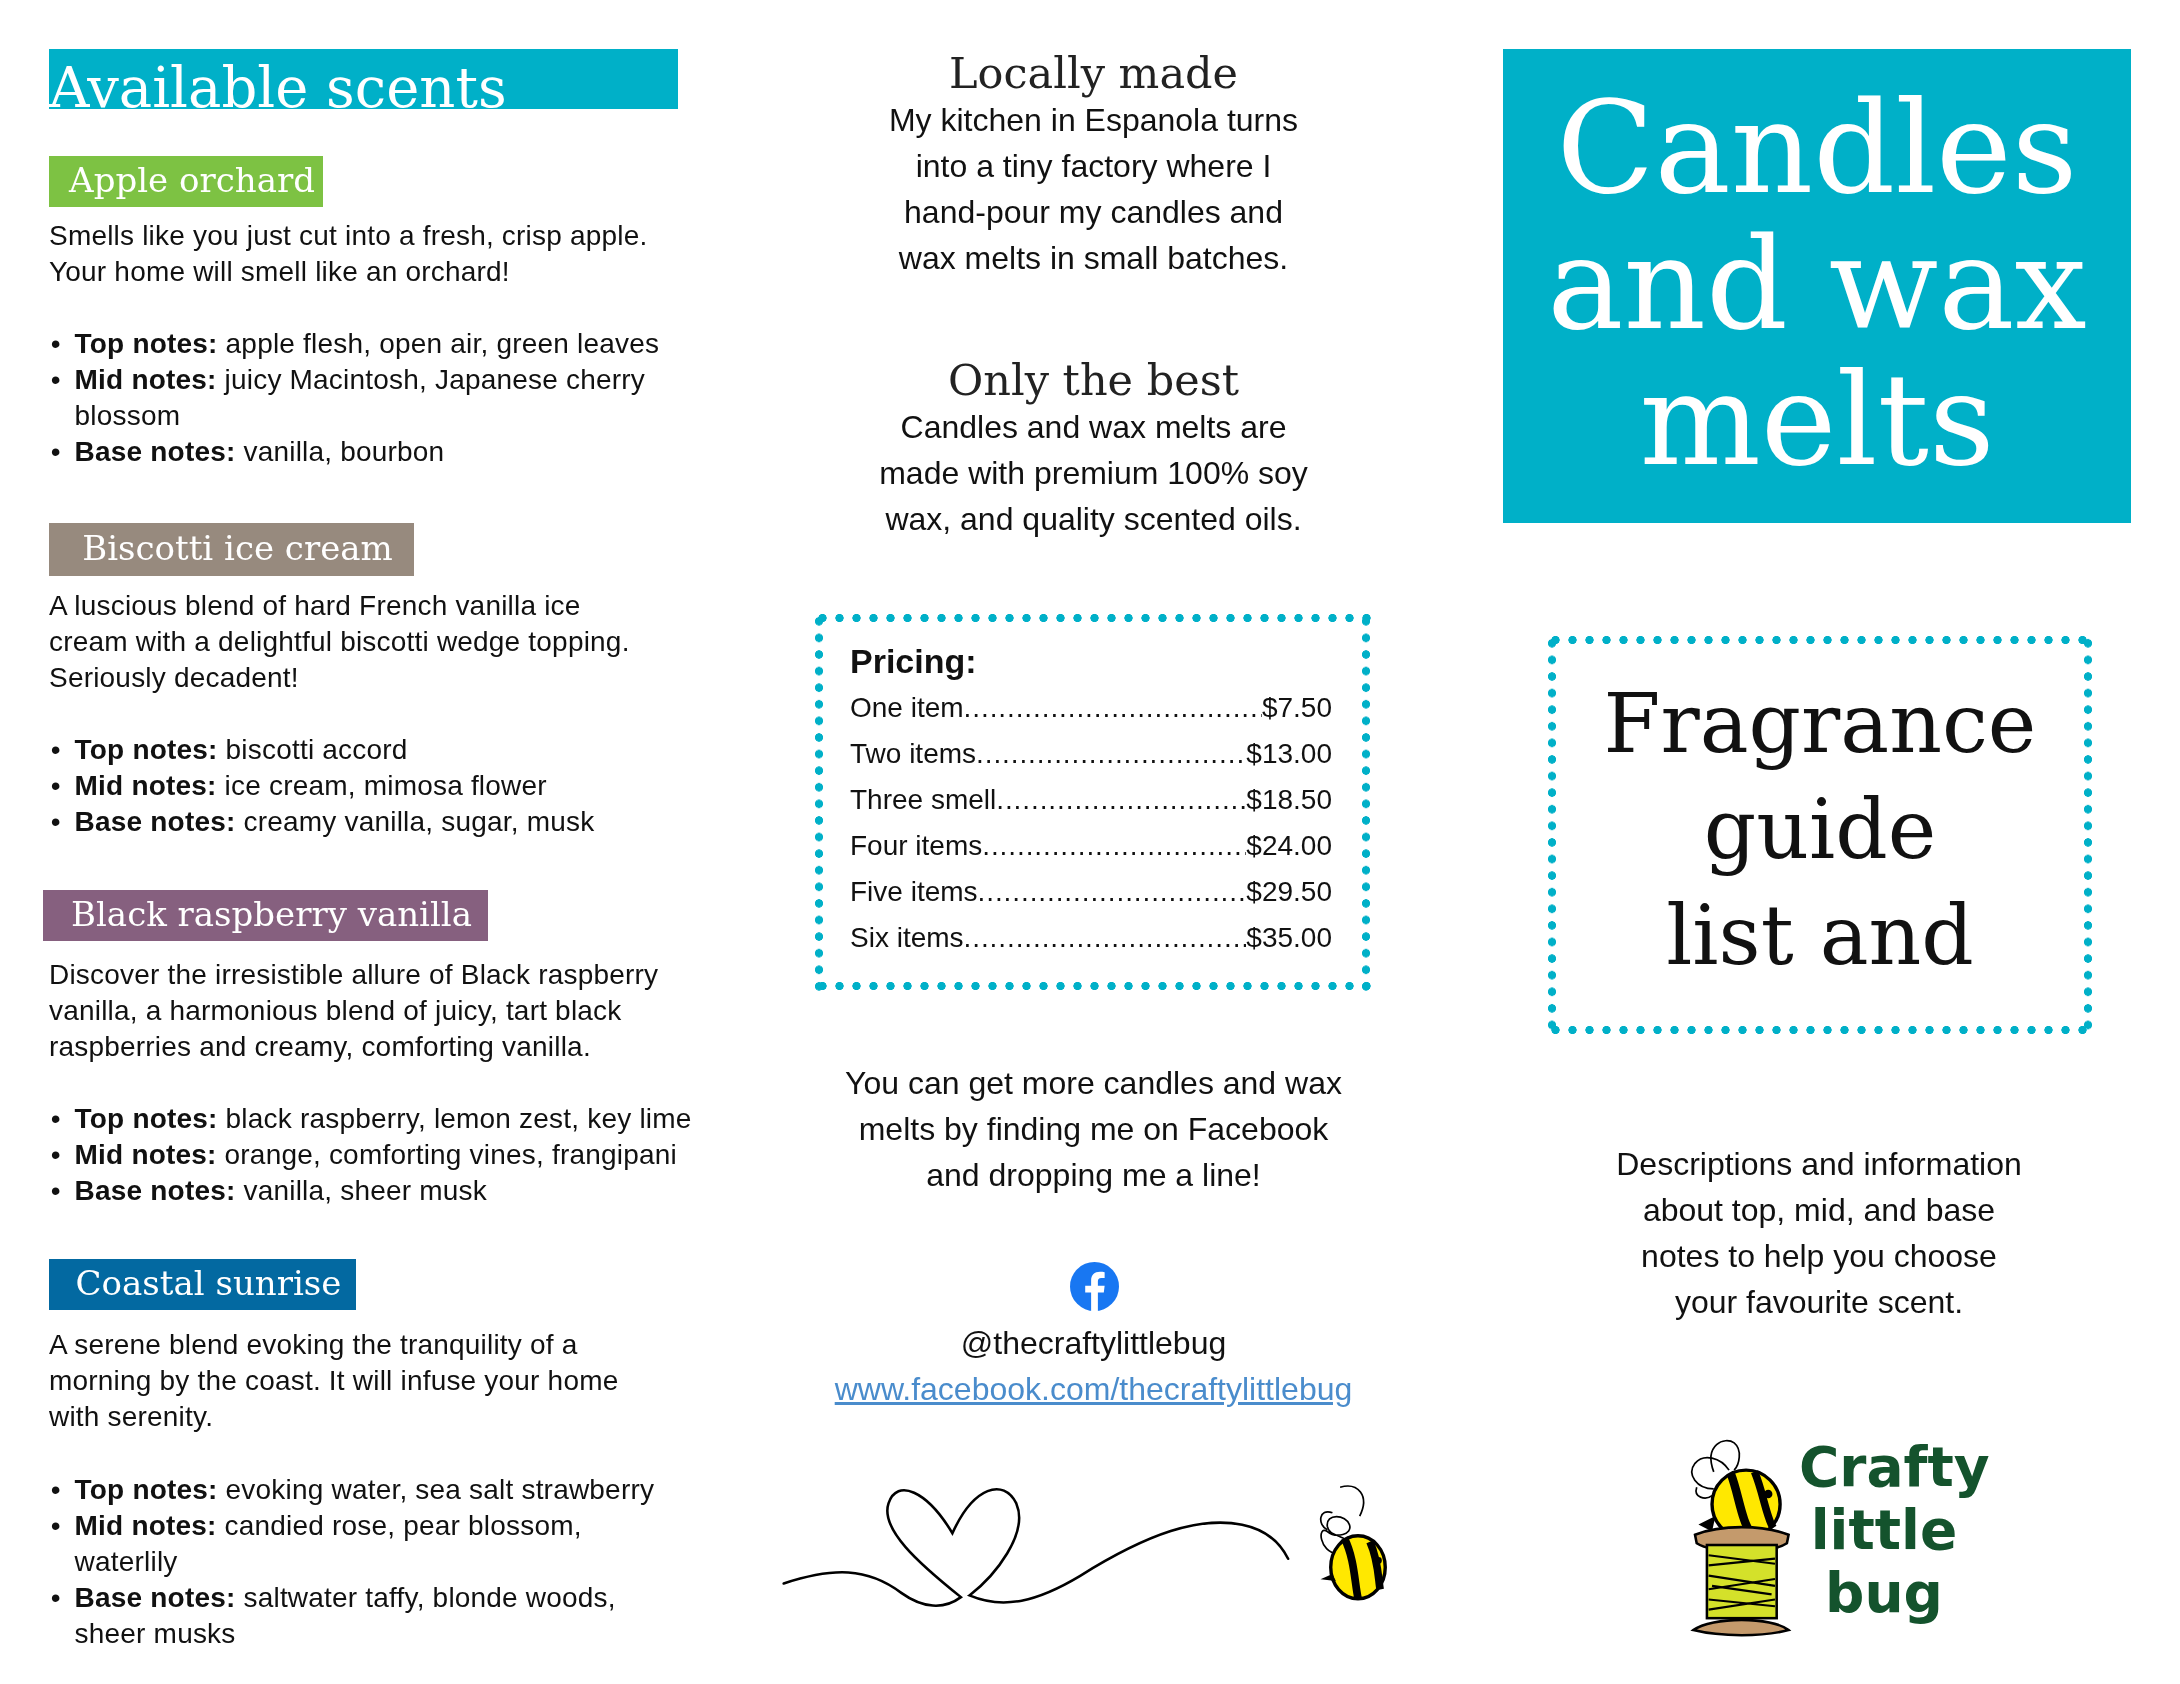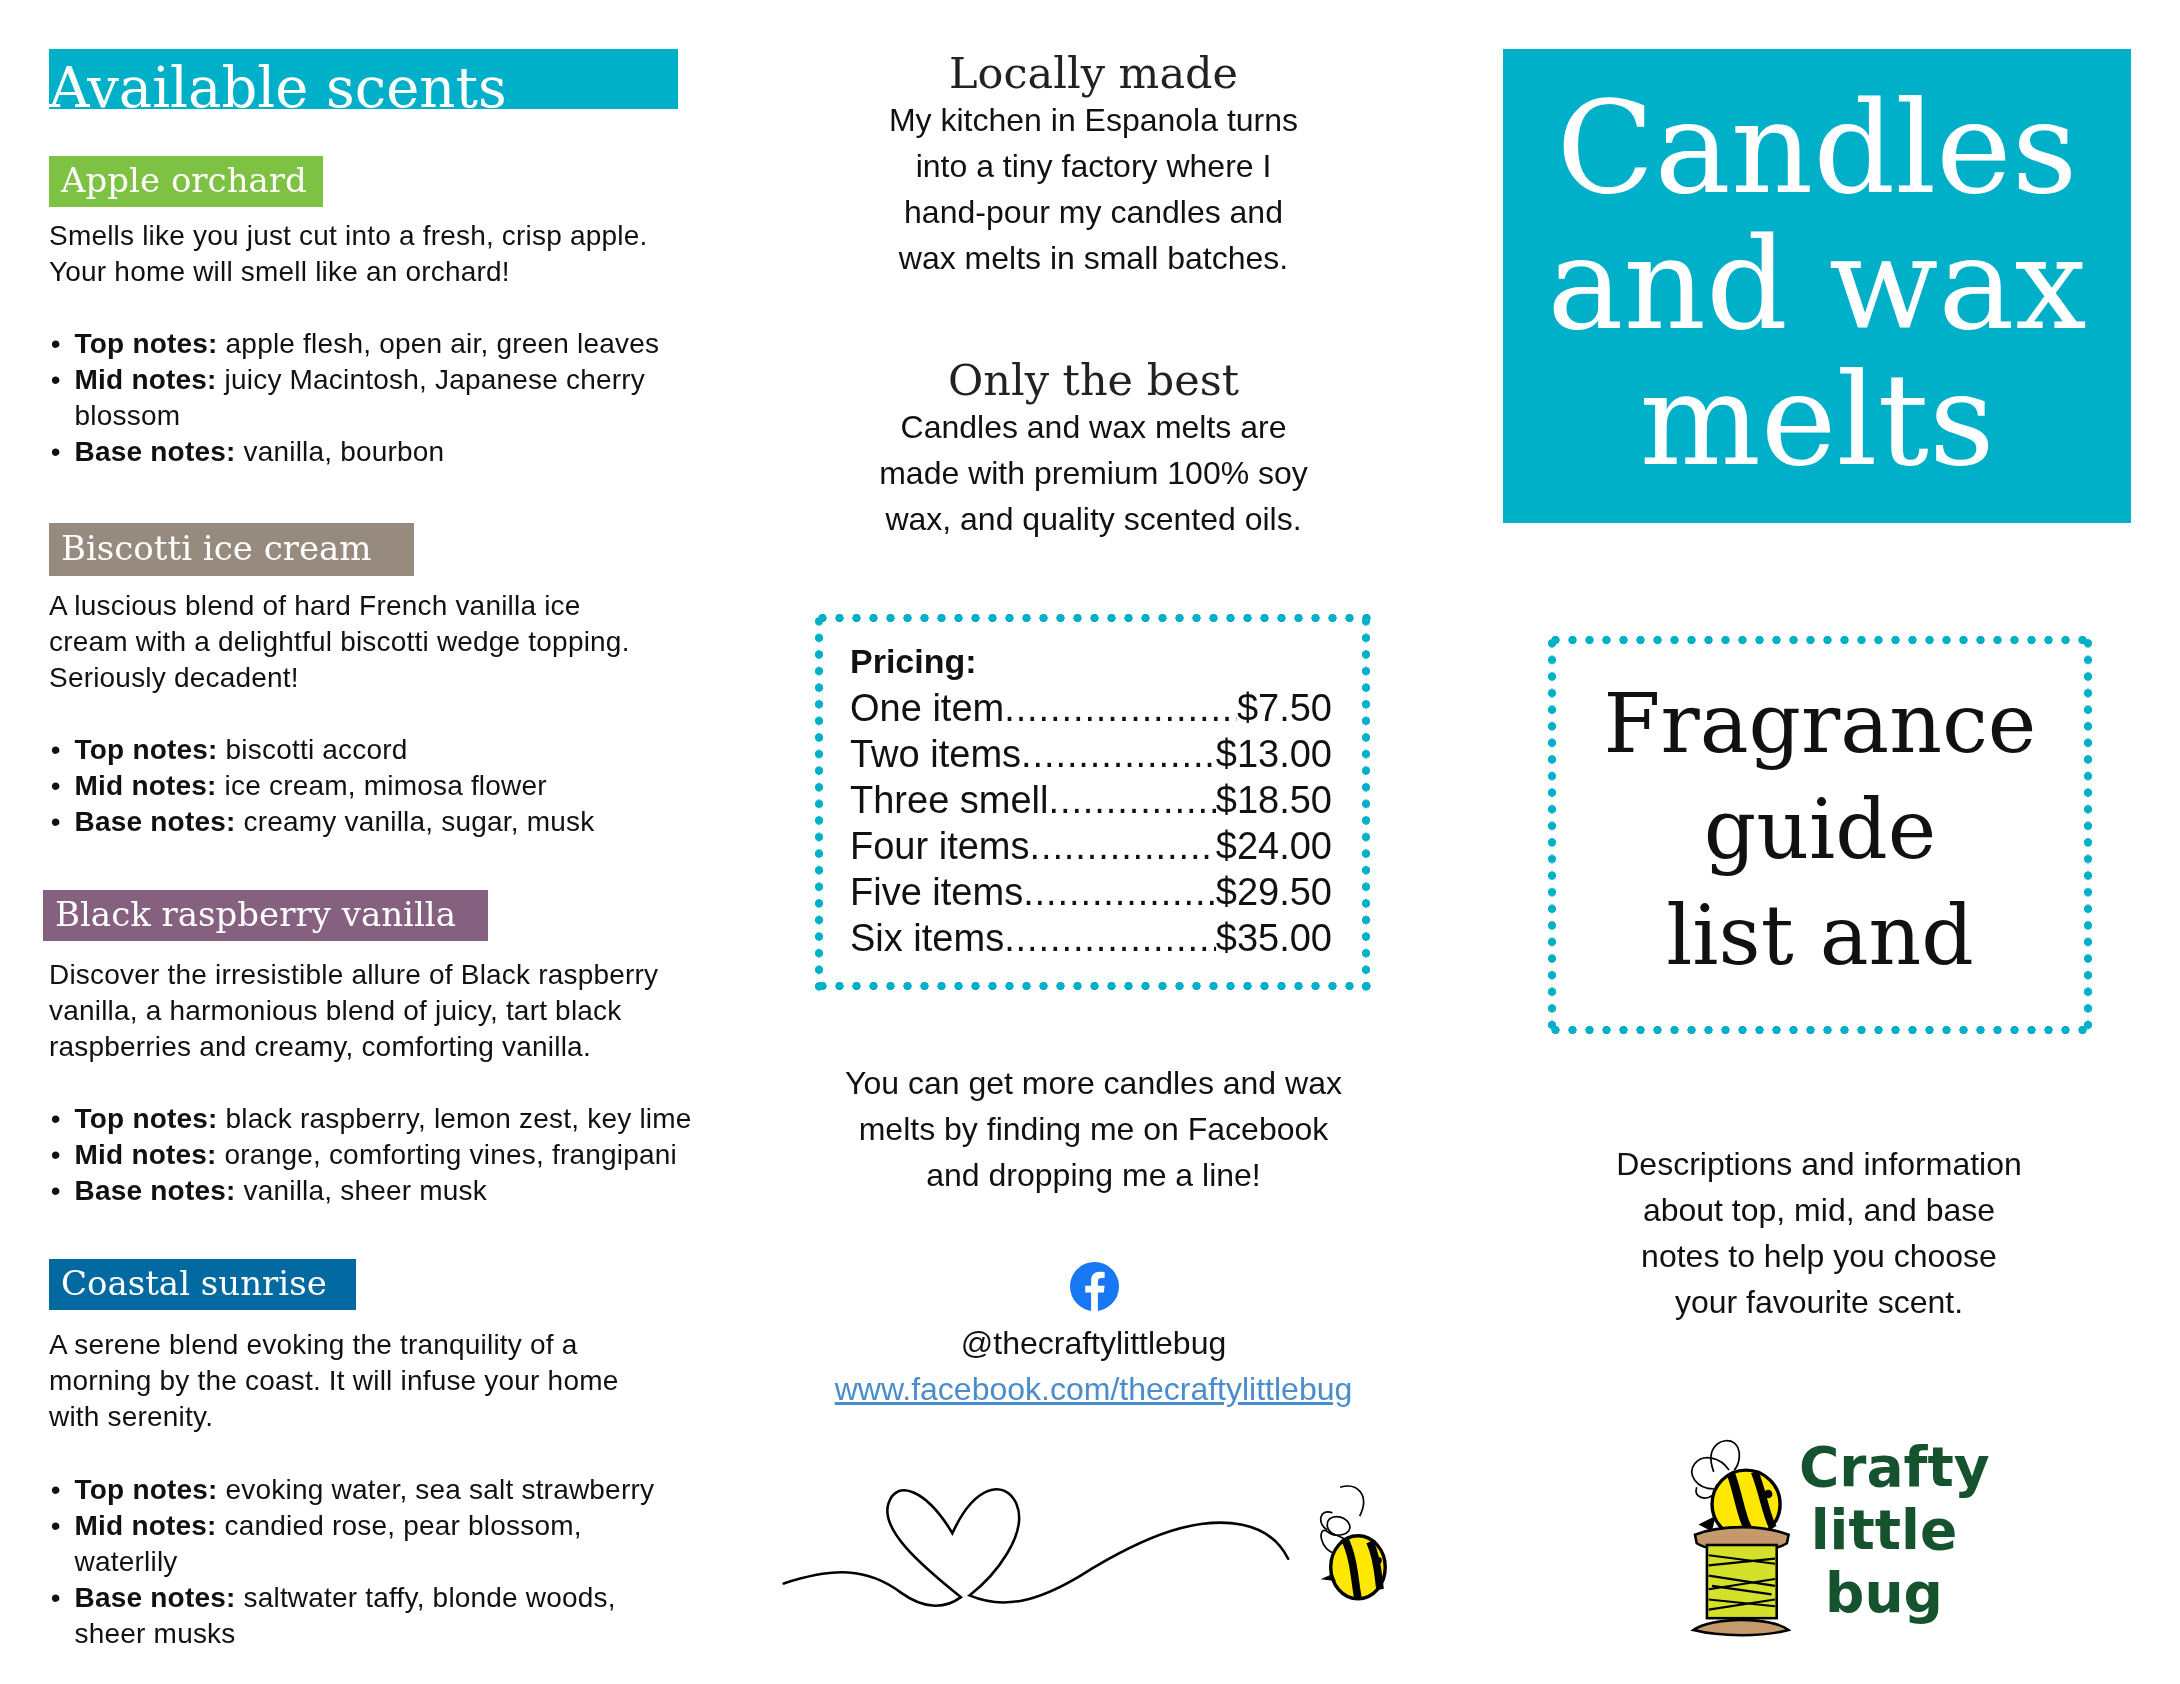--- a/index.html
+++ b/index.html
@@ -1,37 +1,37 @@
 <!DOCTYPE html>
 <html style="font-size:13.6px"><head>
 <meta charset="utf-8">
 <style>
   html,body{margin:0;padding:0;background:#ffffff;}
   body{width:2181px;height:1685px;position:relative;overflow:hidden;font-family:"Liberation Sans","DejaVu Sans",sans-serif;color:#111;}
   .abs{position:absolute;}
-  .band{position:absolute;color:#fff;font-family:"DejaVu Serif","Liberation Serif",serif;white-space:nowrap;box-sizing:border-box;}
+  .band{position:absolute;color:#fff;font-family:"DejaVu Serif","Liberation Serif",serif;white-space:nowrap;box-sizing:border-box;text-align:center;}
   .typew{font-family:"DejaVu Serif","Liberation Serif",serif;}
   .body-txt{font-family:"Liberation Sans","DejaVu Sans",sans-serif;font-size:28px;line-height:36px;letter-spacing:0.2px;color:#111;}
   .desc{position:absolute;left:49px;width:647px;}
   .notes{position:absolute;left:49px;width:647px;margin:0;padding:0;list-style:none;}
   .notes li{position:relative;padding-left:25.6px;}
   .notes li .bullet{position:absolute;left:1.7px;top:0;}
   .notes b{font-weight:bold;}
   .center-col{position:absolute;left:792px;width:603px;text-align:center;}
   .sub-title{font-family:"DejaVu Serif","Liberation Serif",serif;font-size:43px;line-height:48px;color:#222;}
   .mid-txt{font-size:32px;line-height:46px;color:#111;}
   .dotbox{position:absolute;box-sizing:border-box;background-image:
       radial-gradient(circle,#00B0C8 3.9px,transparent 4.4px),
       radial-gradient(circle,#00B0C8 3.9px,transparent 4.4px),
       radial-gradient(circle,#00B0C8 3.9px,transparent 4.4px),
       radial-gradient(circle,#00B0C8 3.9px,transparent 4.4px);
     background-repeat:repeat-x,repeat-x,repeat-y,repeat-y;
     background-size:17px 10.2px,17px 10.2px,10.2px 16.6px,10.2px 16.6px;
     background-position:0 0,0 100%,0 0,100% 0;}
-  .price-row{display:flex;font-size:38px;line-height:46px;}
+  .price-row{display:flex;font-size:28px;line-height:46px;}
   .price-row .lbl{white-space:nowrap;}
   .price-row .dots{flex:1;overflow:hidden;white-space:nowrap;letter-spacing:0.9px;}
   .price-row .val{white-space:nowrap;}
   a.link{color:#4a8ccc;text-decoration:underline;}
 </style>
 </head>
 <body>
 
 <section>
   <div class="band" style="left:49px;top:49px;width:629px;height:60px;background:#00B0C8;text-align:left;font-size:56px;line-height:78px;">

